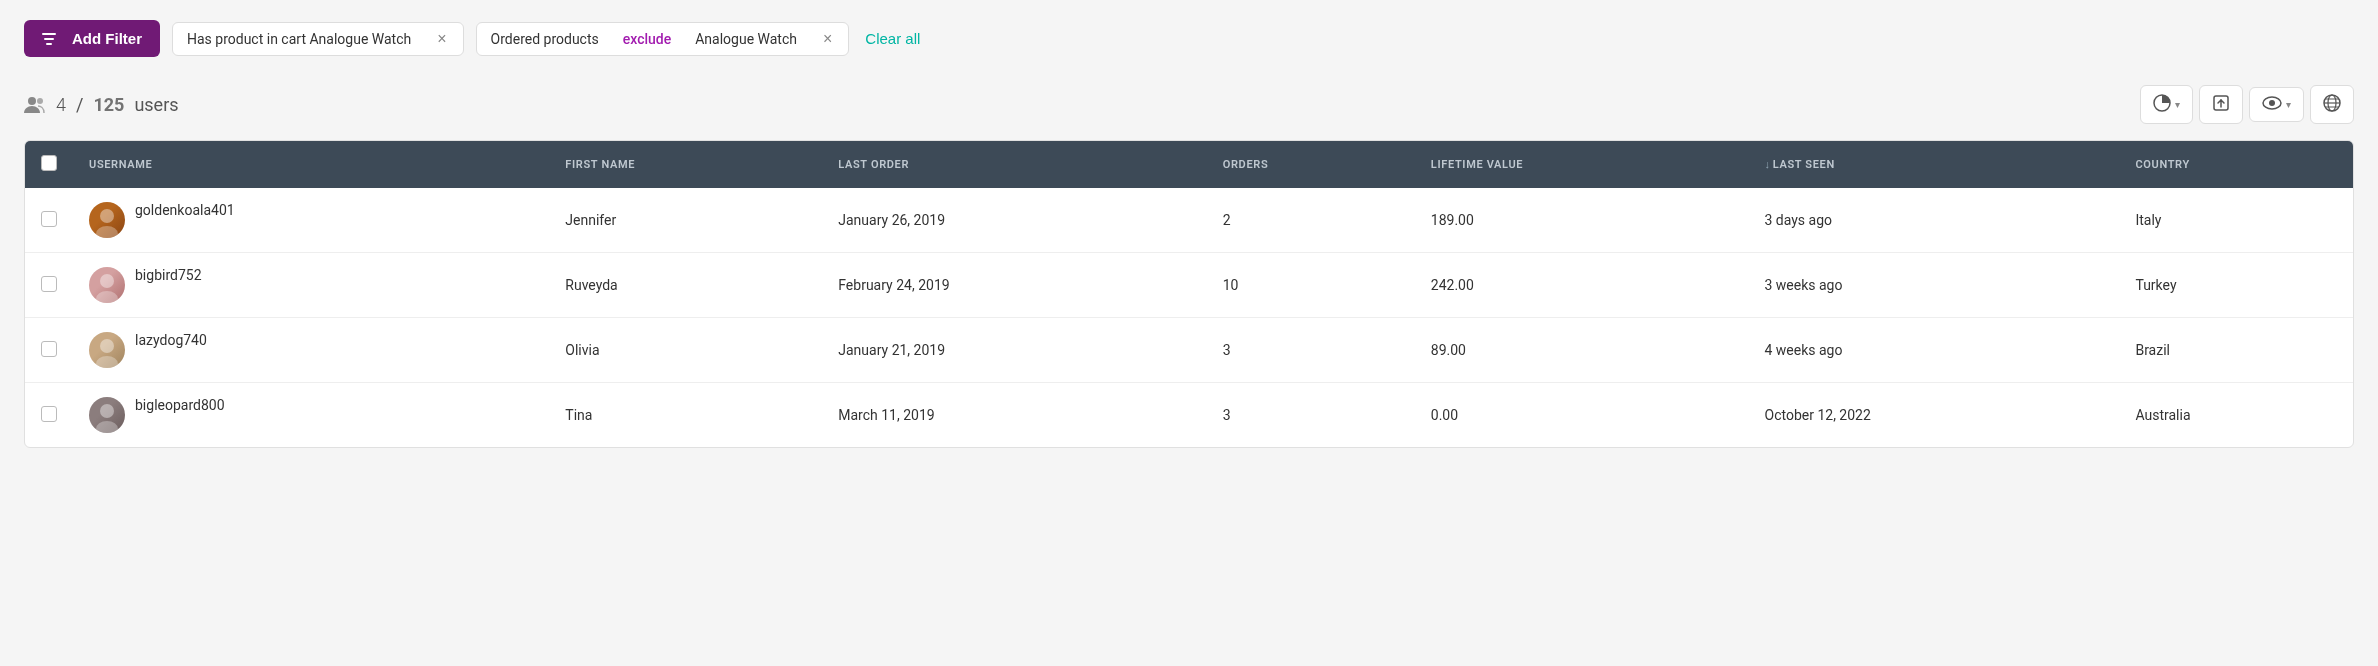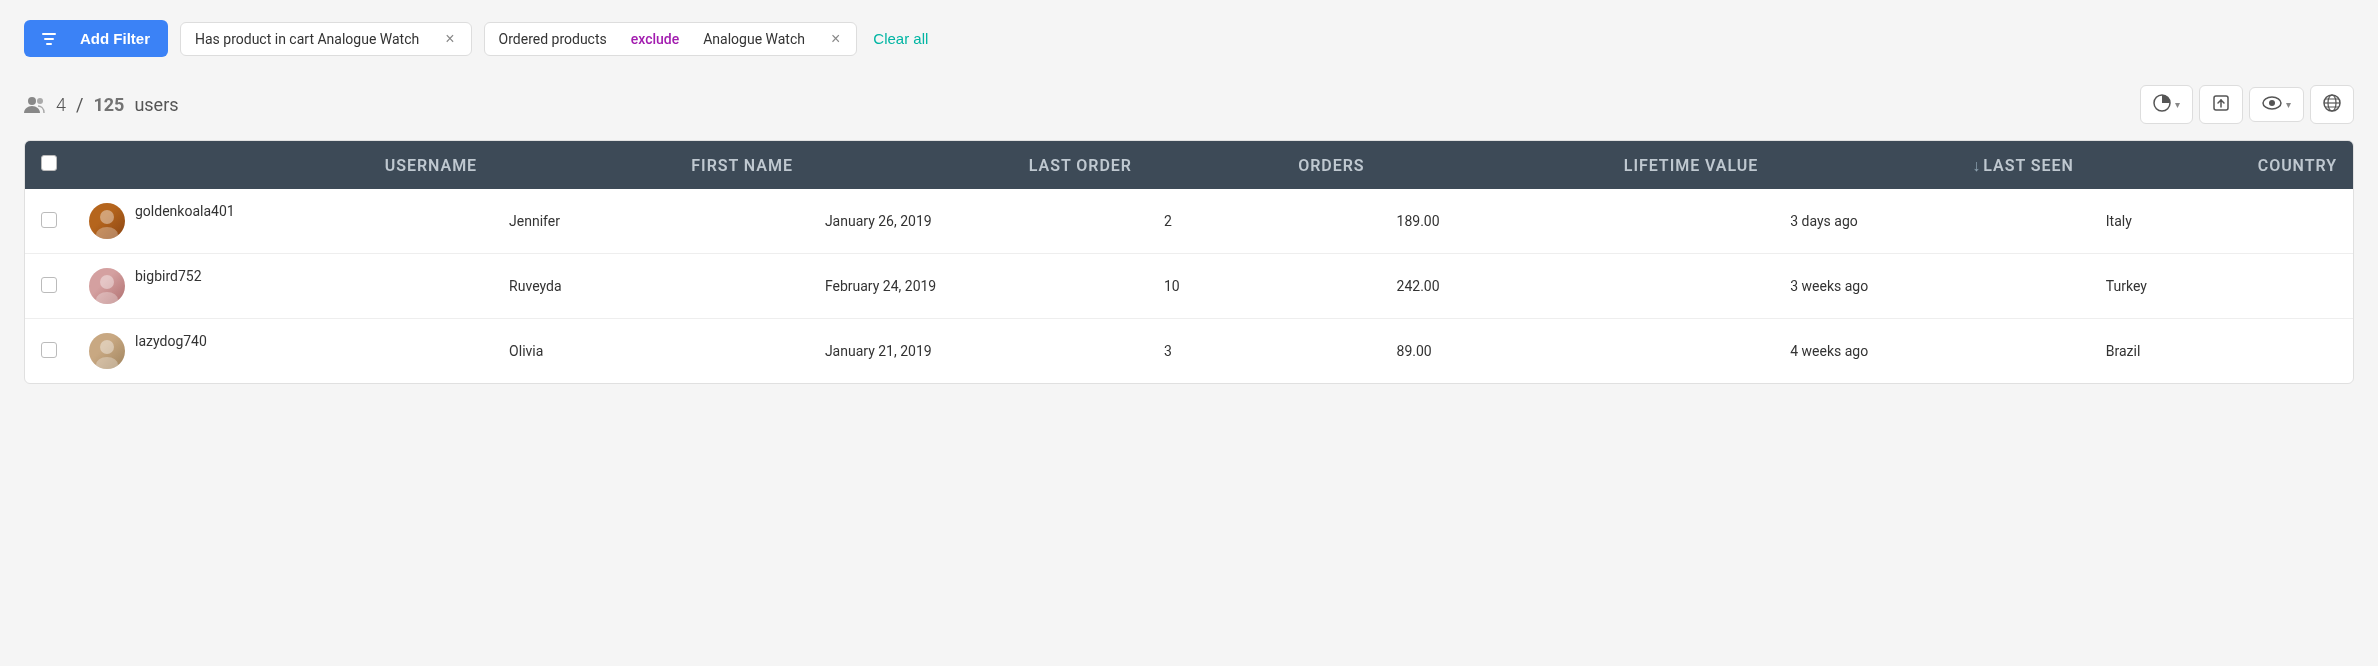--- a/index.html
+++ b/index.html
@@ -18,22 +18,22 @@
     .filter-bar {
       display: flex;
       align-items: center;
       gap: 12px;
       margin-bottom: 28px;
       flex-wrap: wrap;
     }
     .add-filter-btn {
       display: flex;
       align-items: center;
-      gap: 24px;
-      background: #3b82f6;
+      gap: 16px;
+      background: #701a75;
       color: white;
       border: none;
       border-radius: 6px;
       padding: 10px 18px;
       font-size: 15px;
       font-weight: 600;
       cursor: pointer;
       white-space: nowrap;
     }
     .add-filter-btn .filter-icon {
@@ -138,22 +138,22 @@
     table {
       width: 100%;
       border-collapse: collapse;
     }
     thead tr {
       background: #3d4a57;
       color: #bfc8d0;
     }
     thead th {
       padding: 14px 16px;
-      text-align: right;
-      font-size: 16px;
+      text-align: left;
+      font-size: 11px;
       font-weight: 600;
       letter-spacing: 0.06em;
       text-transform: uppercase;
       white-space: nowrap;
     }
     thead th.checkbox-col {
       width: 40px;
       padding-left: 16px;
     }
     thead th .sort-arrow {
@@ -363,17 +363,35 @@
                 <span class="username-text">lazydog740</span>
               </div>
             </td>
             <td>Olivia</td>
             <td>January 21, 2019</td>
             <td>3</td>
             <td>89.00</td>
             <td>4 weeks ago</td>
             <td>Brazil</td>
           </tr>
+          <tr>
+            <td class="checkbox-col"><span class="checkbox"></span></td>
+            <td>
+              <div class="user-cell">
+                <div class="avatar avatar-4"><svg class="avatar-svg" viewBox="0 0 36 36">
+                    <circle cx="18" cy="14" r="7" fill="rgba(255,255,255,0.4)"></circle>
+                    <ellipse cx="18" cy="32" rx="11" ry="8" fill="rgba(255,255,255,0.3)"></ellipse>
+                  </svg></div>
+                <span class="username-text">bigleopard800</span>
+              </div>
+            </td>
+            <td>Tina</td>
+            <td>March 11, 2019</td>
+            <td>3</td>
+            <td>0.00</td>
+            <td>October 12, 2022</td>
+            <td>Australia</td>
+          </tr>
         </tbody>
     </table>
   </div>
 
 </div>
 
 </body></html>

